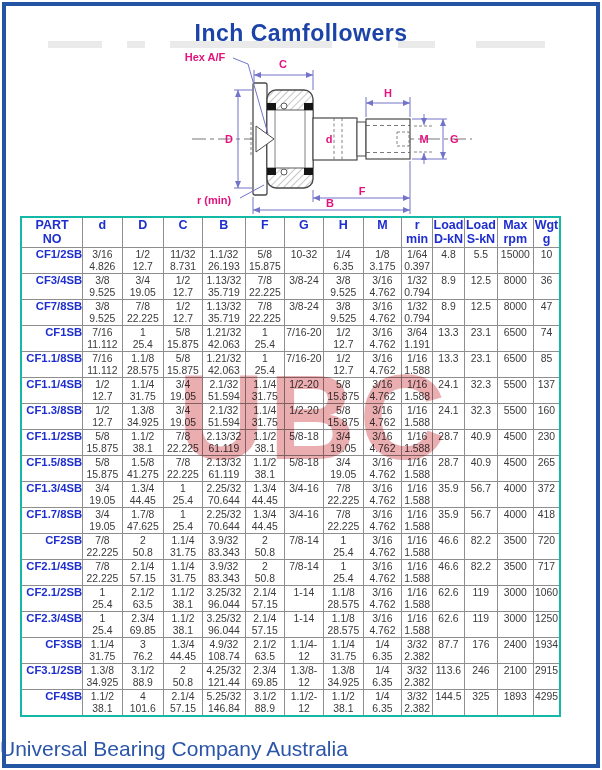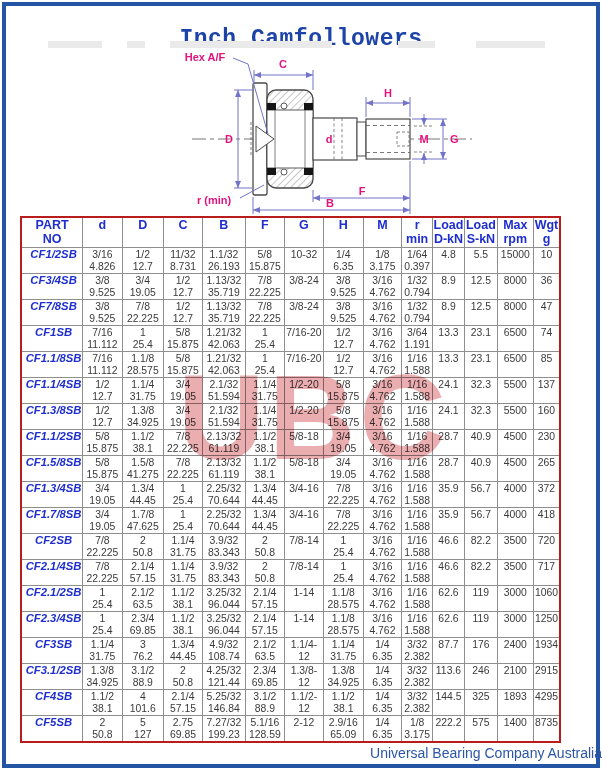--- a/index.html
+++ b/index.html
@@ -1,36 +1,36 @@
 <!DOCTYPE html>
 <html><head>
 <meta charset="utf-8">
 <style>
   html,body{margin:0;padding:0;background:#fff;}
   .page{position:relative;width:602px;height:770px;background:#fff;overflow:hidden;
         font-family:"Liberation Sans",sans-serif;}
   .frame{position:absolute;left:2px;top:2px;right:2px;bottom:2px;
          border:4px solid #2355a4;pointer-events:none;}
-  .title{position:absolute;top:26px;left:0;width:100%;text-align:center;
-         font-size:23px;font-weight:bold;color:#1c44a8;letter-spacing:0.5px;font-family:Liberation Mono, monospace;}
+  .title{position:absolute;top:20px;left:0;width:100%;text-align:center;
+         font-size:23px;font-weight:bold;color:#1c44a8;letter-spacing:0.5px;}
   .ghost{position:absolute;top:41px;height:7px;background:#eaeaea;}
   .diagram{position:absolute;left:0;top:46px;}
   .wm{position:absolute;left:178px;top:357px;z-index:5;line-height:1;
       font-size:120px;font-weight:bold;letter-spacing:4px;
       color:rgba(205,60,66,0.42);mix-blend-mode:multiply;pointer-events:none;}
   table.spec{position:absolute;left:20px;top:216px;width:541px;
-             border-collapse:collapse;table-layout:fixed;border:2px solid #b91c1c;}
+             border-collapse:collapse;table-layout:fixed;border:2px solid #14b8a6;}
   .spec th,.spec td{border:1px solid #8e8e8e;text-align:center;vertical-align:top;
              white-space:pre-line;padding:1px 0;overflow:hidden;}
   .spec th{color:#1e2ecf;font-size:12.5px;line-height:13.5px;font-weight:bold;}
   .spec td{font-size:10.4px;line-height:11.5px;color:#3a3a3a;}
   .spec td.part{color:#1e2ecf;font-weight:bold;font-size:11.3px;
-                text-align:center;padding-left:3px;font-style:italic;}
-  .footer{position:absolute;bottom:9px;left:0;width:100%;text-align:right;
-          font-size:14px;color:#2a55a8;}
+                text-align:right;padding-left:3px;}
+  .footer{position:absolute;bottom:9px;left:0;width:100%;text-align:left;
+          font-size:21px;color:#2a55a8;}
   svg text.dim{font-family:"Liberation Sans",sans-serif;font-size:11px;
                font-weight:bold;fill:#e4127f;}
 </style>
 </head>
 <body>
 
 <div class="page">
   <div class="frame"></div>
 
   <div class="title">Inch Camfollowers</div>
@@ -603,41 +603,17 @@
 38.1</td>
           <td>1/4
 6.35</td>
           <td>3/32
 2.382</td>
           <td>144.5</td>
           <td>325</td>
           <td>1893</td>
           <td>4295</td>
         </tr>
-        <tr>
-          <td class="part">CF5SB</td>
-          <td>2
-50.8</td>
-          <td>5
-127</td>
-          <td>2.75
-69.85</td>
-          <td>7.27/32
-199.23</td>
-          <td>5.1/16
-128.59</td>
-          <td>2-12</td>
-          <td>2.9/16
-65.09</td>
-          <td>1/4
-6.35</td>
-          <td>1/8
-3.175</td>
-          <td>222.2</td>
-          <td>575</td>
-          <td>1400</td>
-          <td>8735</td>
-        </tr>
       </tbody>
     </table>
 
   <div class="footer">Universal Bearing Company Australia</div>
 </div>
 
 </body></html>

